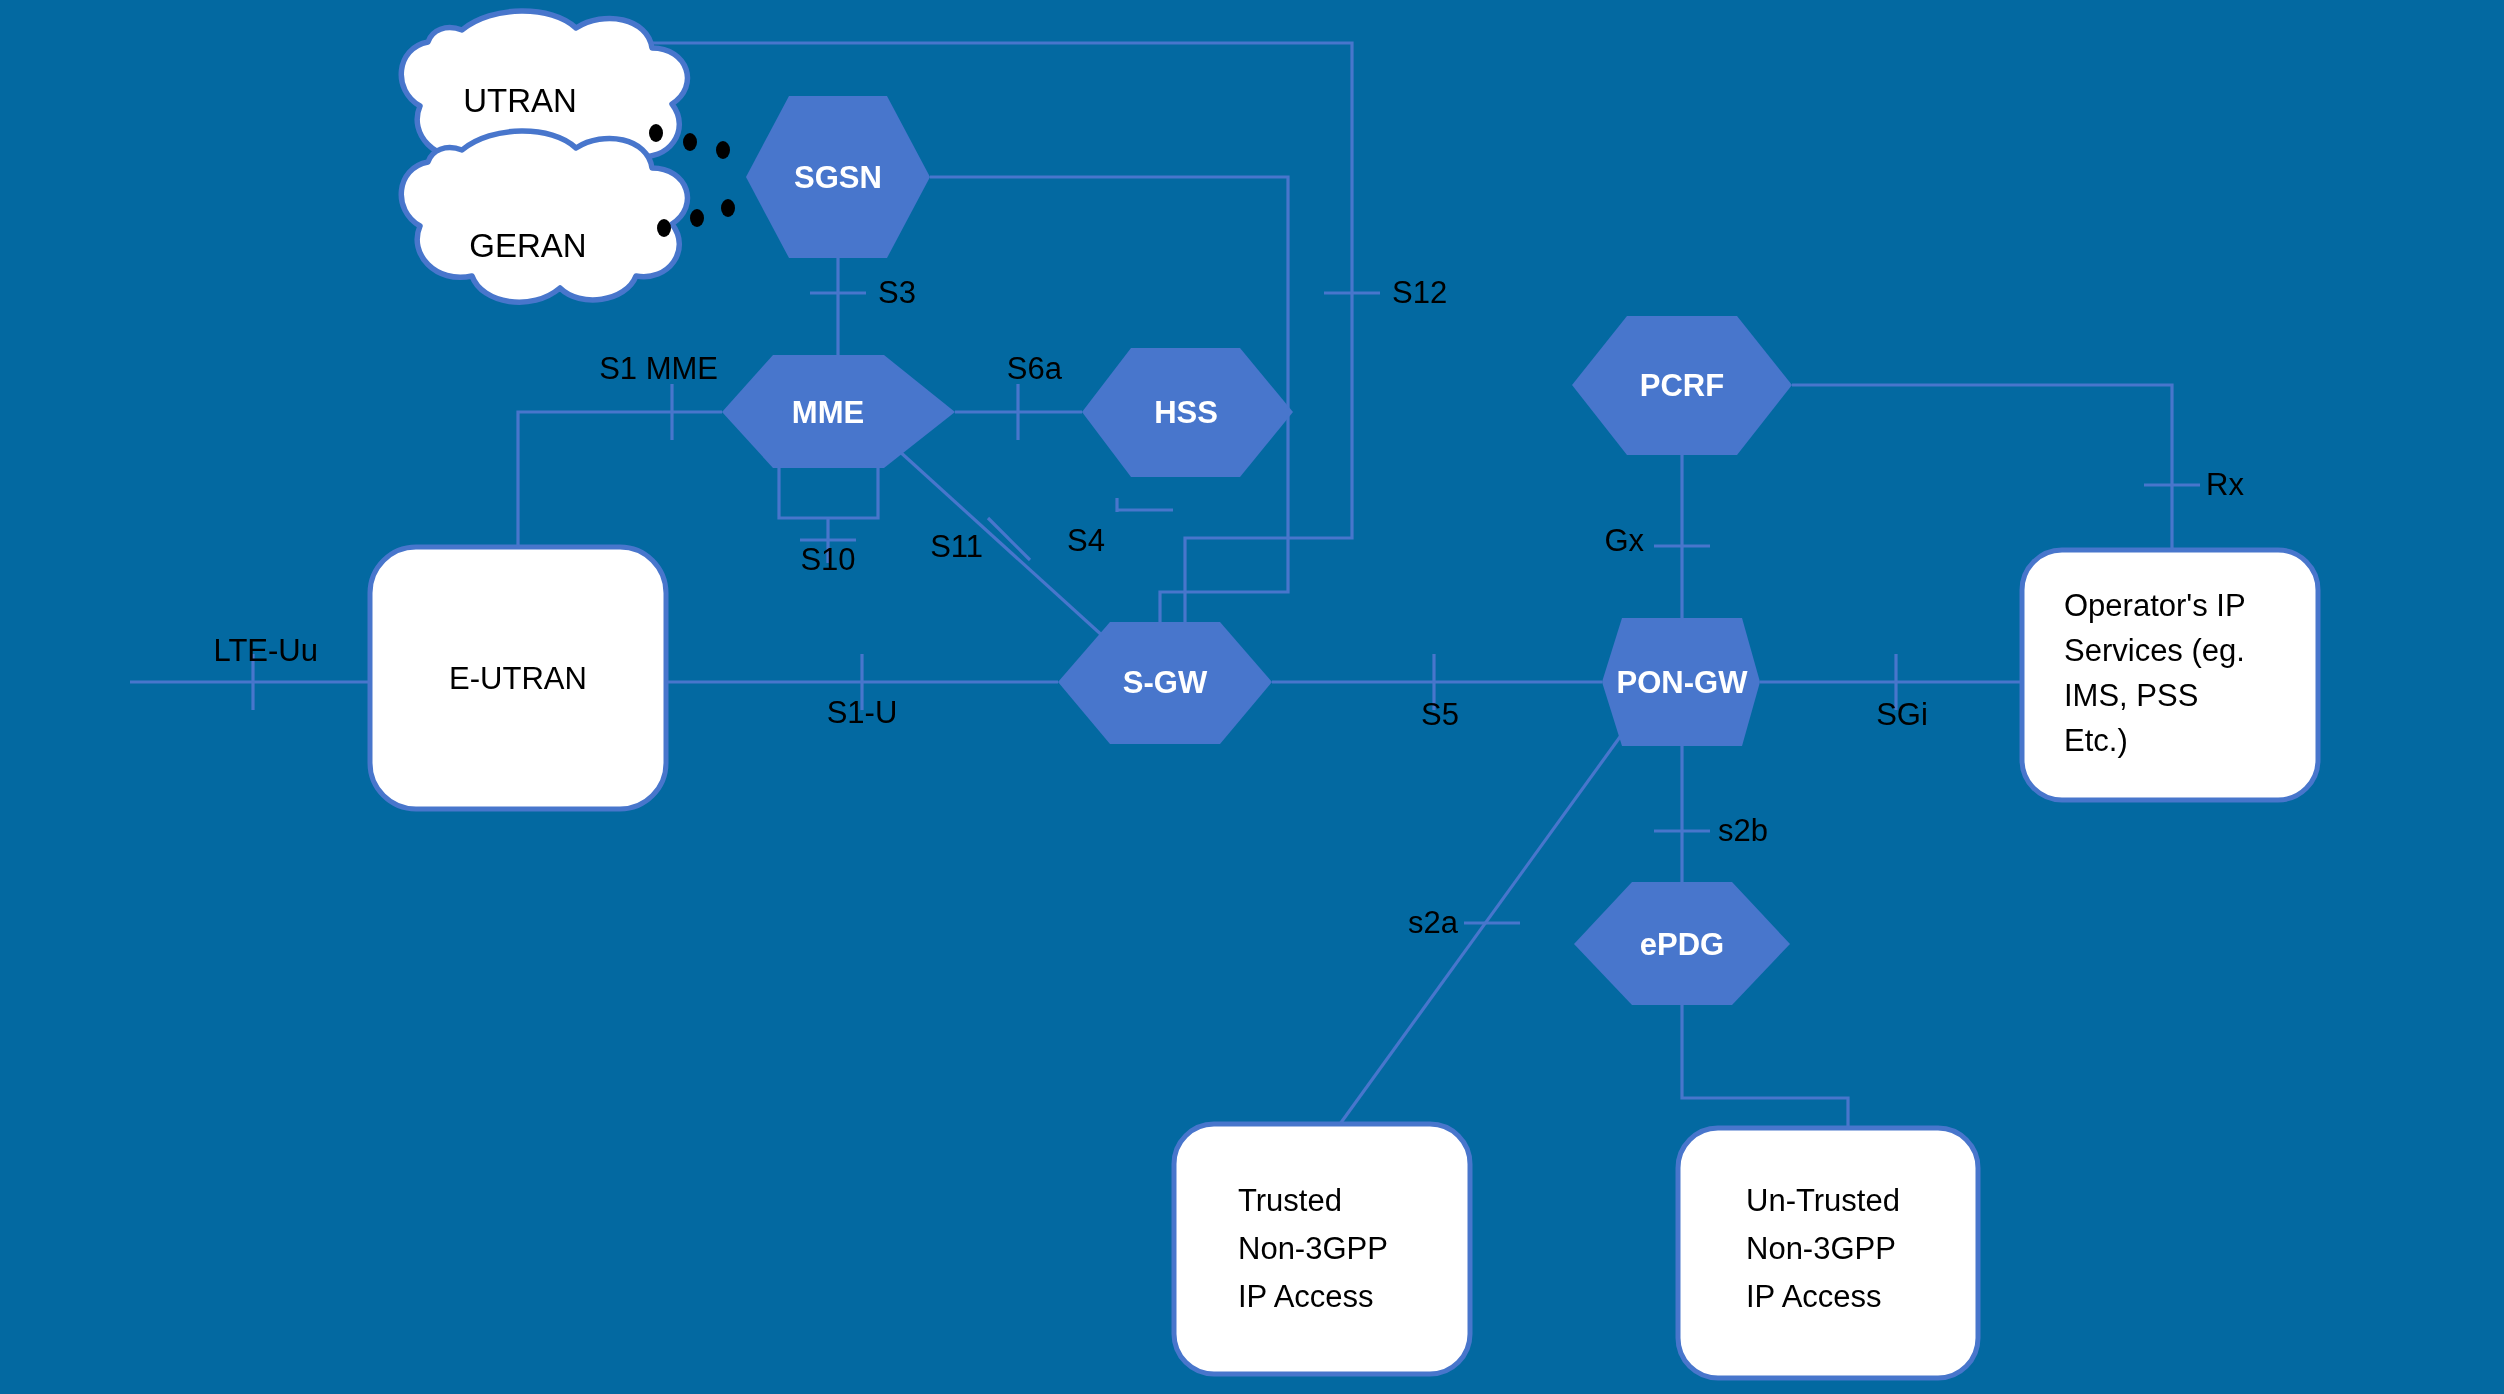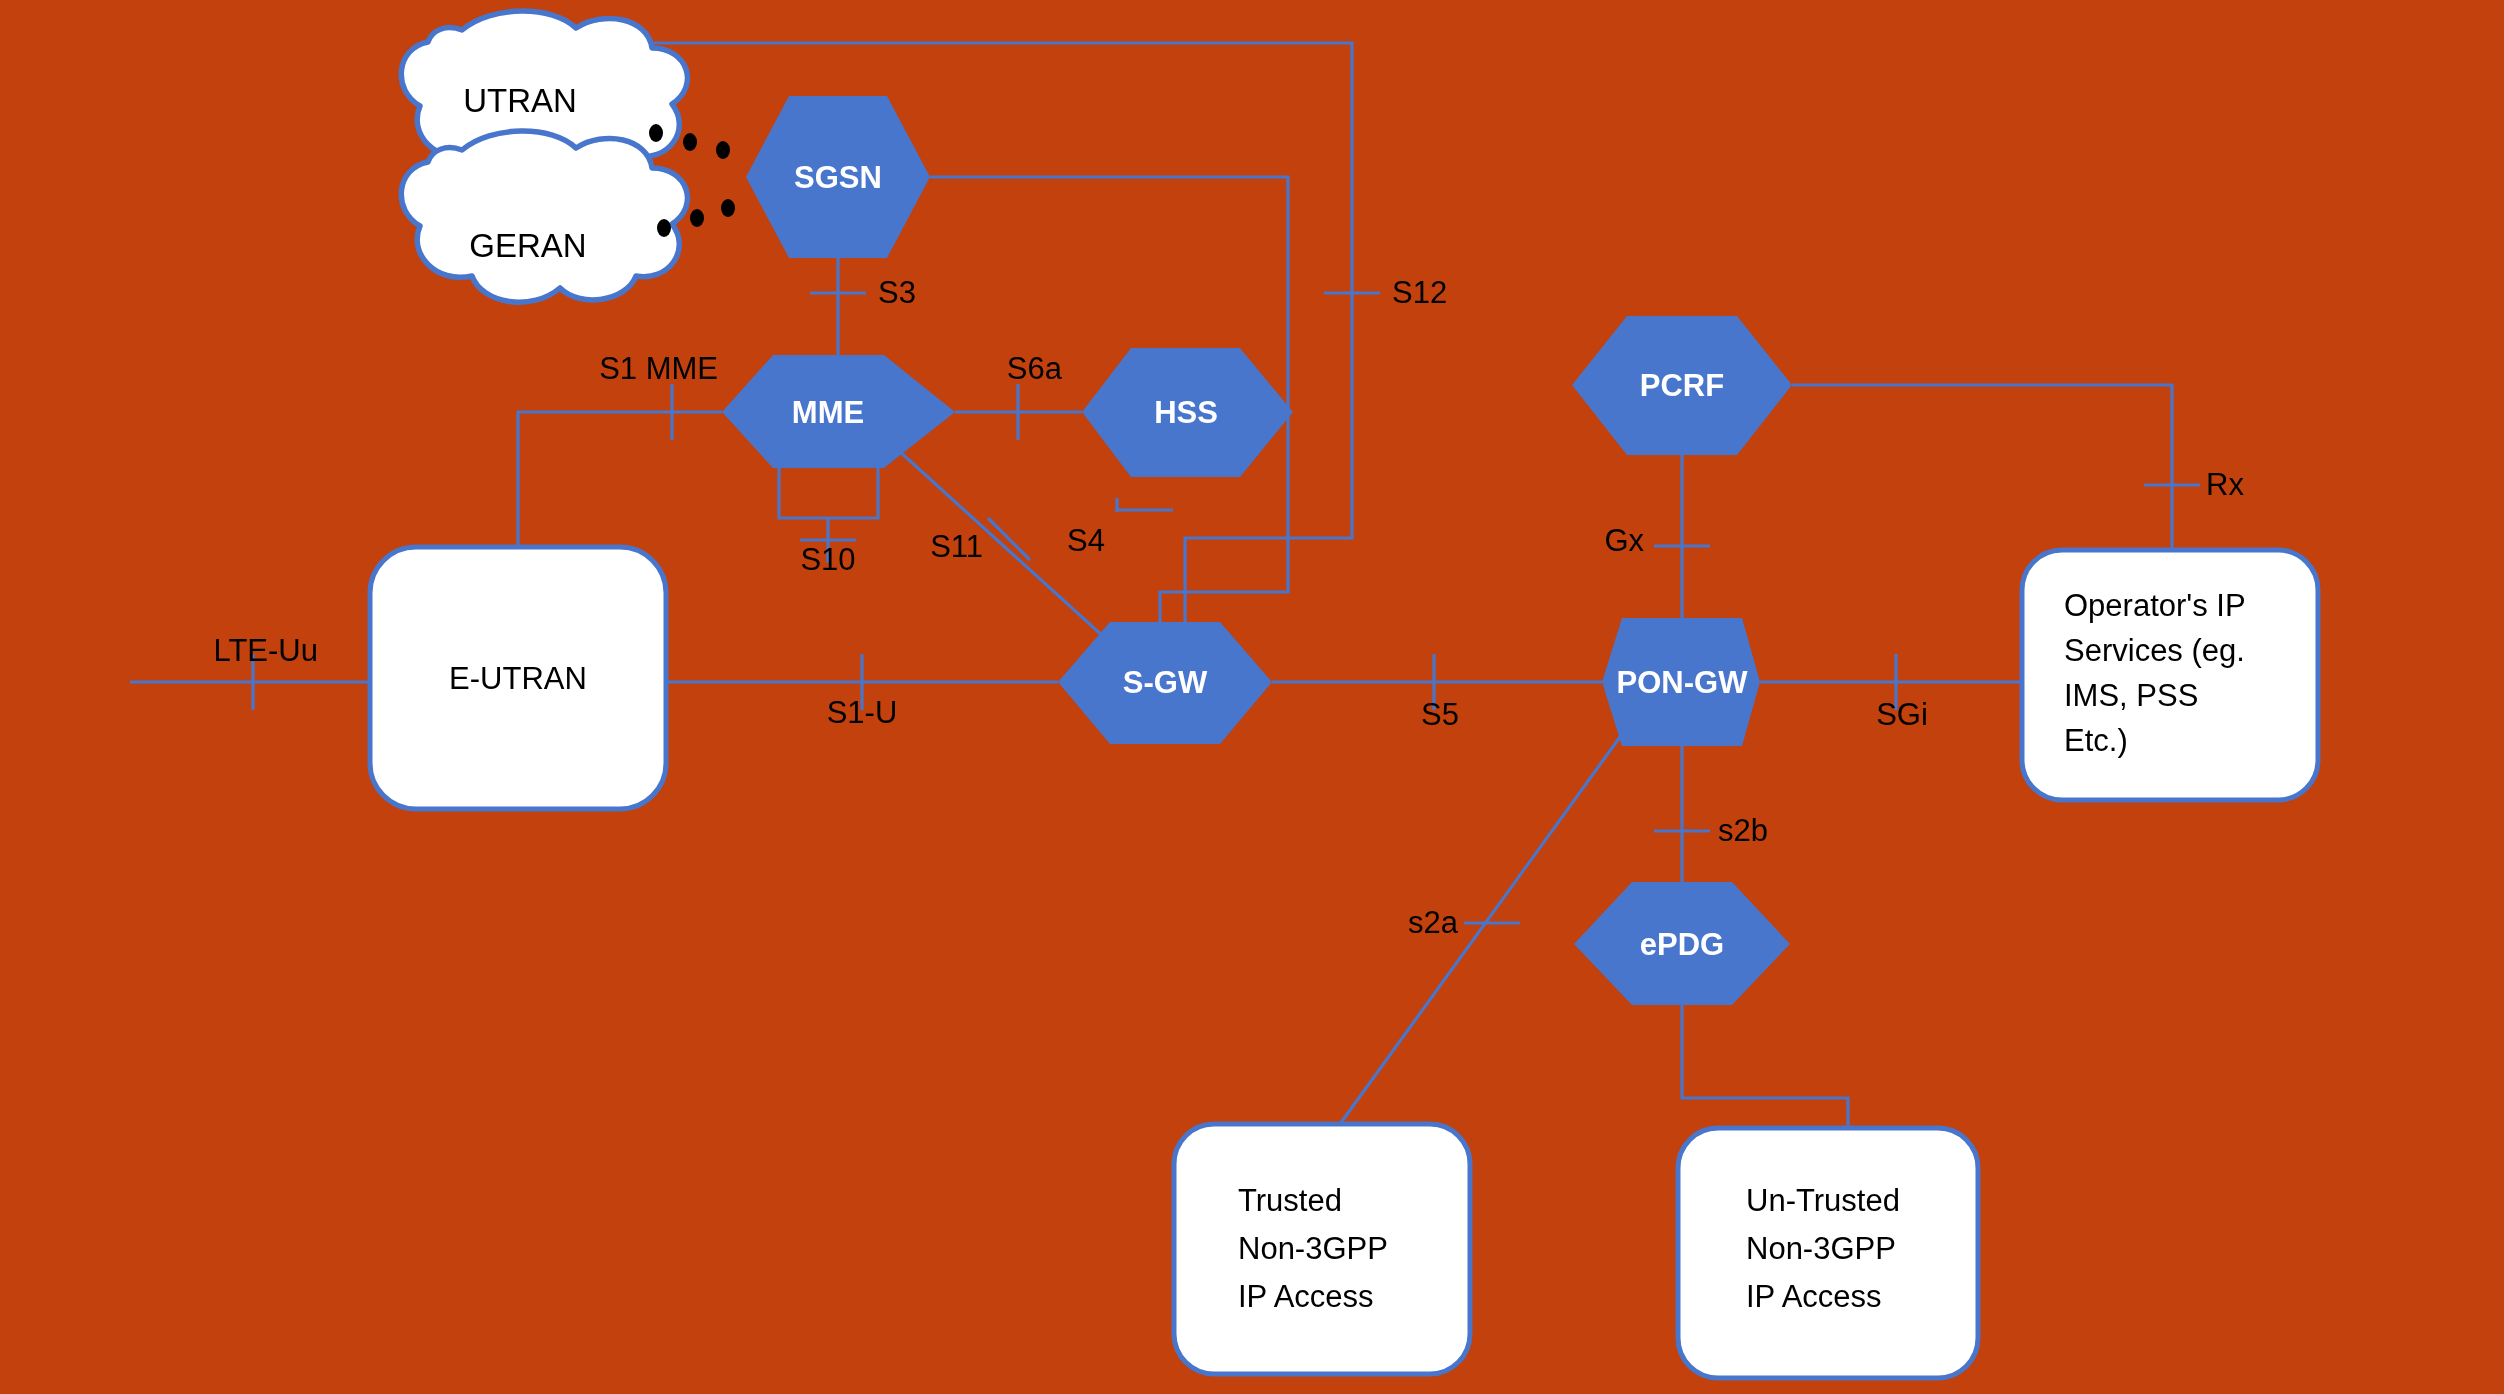--- a/index.html
+++ b/index.html
@@ -11,21 +11,21 @@
   body {
     width: 2504px;
     height: 1394px;
     overflow: hidden;
     font-family: "Liberation Sans", sans-serif;
   }
   #diagram-root {
     position: relative;
     width: 2504px;
     height: 1394px;
-    background: #c2410c;
+    background: #0369a1;
   }
   svg#diagram-svg {
     display: block;
     width: 2504px;
     height: 1394px;
   }
   .link-line {
     stroke: #4876cc;
     stroke-width: 3.2;
     fill: none;

